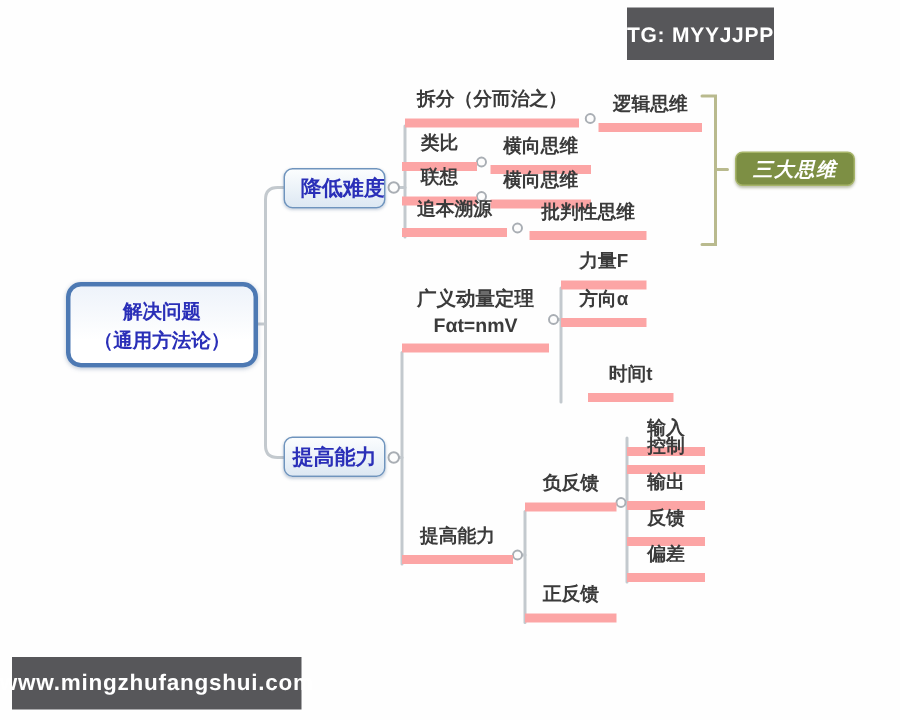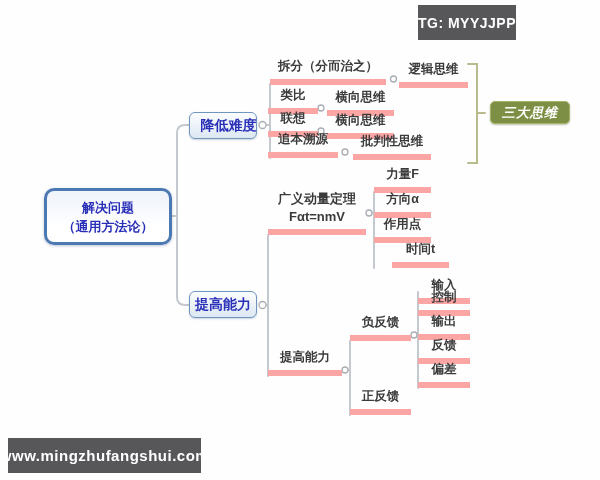--- a/index.html
+++ b/index.html
@@ -112,21 +112,20 @@
 
   <div class="box-node n-improve">提高能力</div>
 
   <div class="u-node u-two" style="left:268px;top:191px;width:98px;height:44px;">
     <span>广义动量定理</span>
     <span>Fαt=nmV</span>
   </div>
 
   <div class="u-node" style="left:374px;top:170px;width:57px;height:23px;">力量F</div>
   <div class="u-node" style="left:374px;top:195px;width:57px;height:23px;">方向α</div>
-  <div class="u-node" style="left:374px;top:220px;width:57px;height:23px;">作用点</div>
   <div class="u-node" style="left:364px;top:245px;width:57px;height:23px;margin-left:28px;">时间t</div>
 
   <div class="u-node" style="left:268px;top:353px;width:74px;height:23px;">提高能力</div>
 
   <div class="u-node" style="left:350px;top:318px;width:61px;height:23px;">负反馈</div>
 
   <div class="u-node" style="left:418px;top:281px;width:52px;height:23px;">输入</div>
   <div class="u-node" style="left:418px;top:293px;width:52px;height:23px;">控制</div>
   <div class="u-node" style="left:418px;top:317px;width:52px;height:23px;">输出</div>
   <div class="u-node" style="left:418px;top:341px;width:52px;height:23px;">反馈</div>

